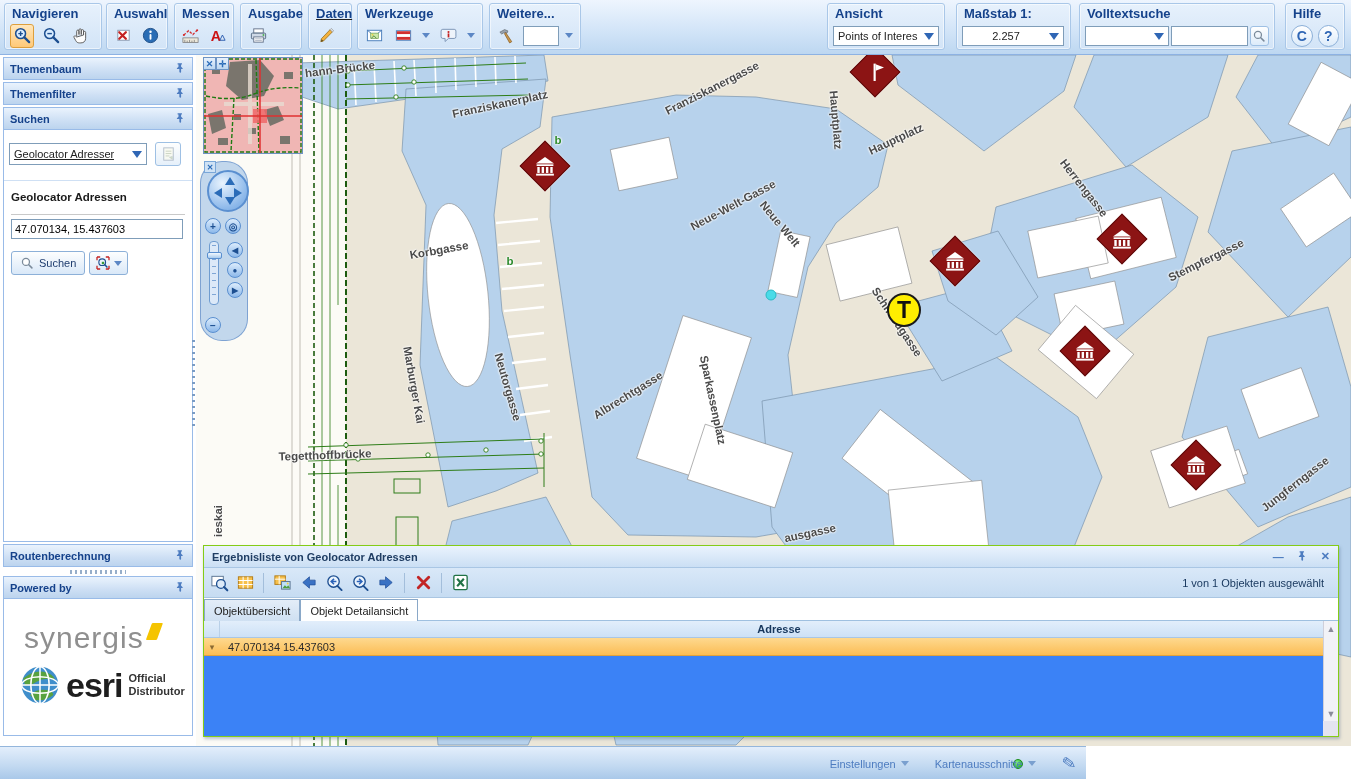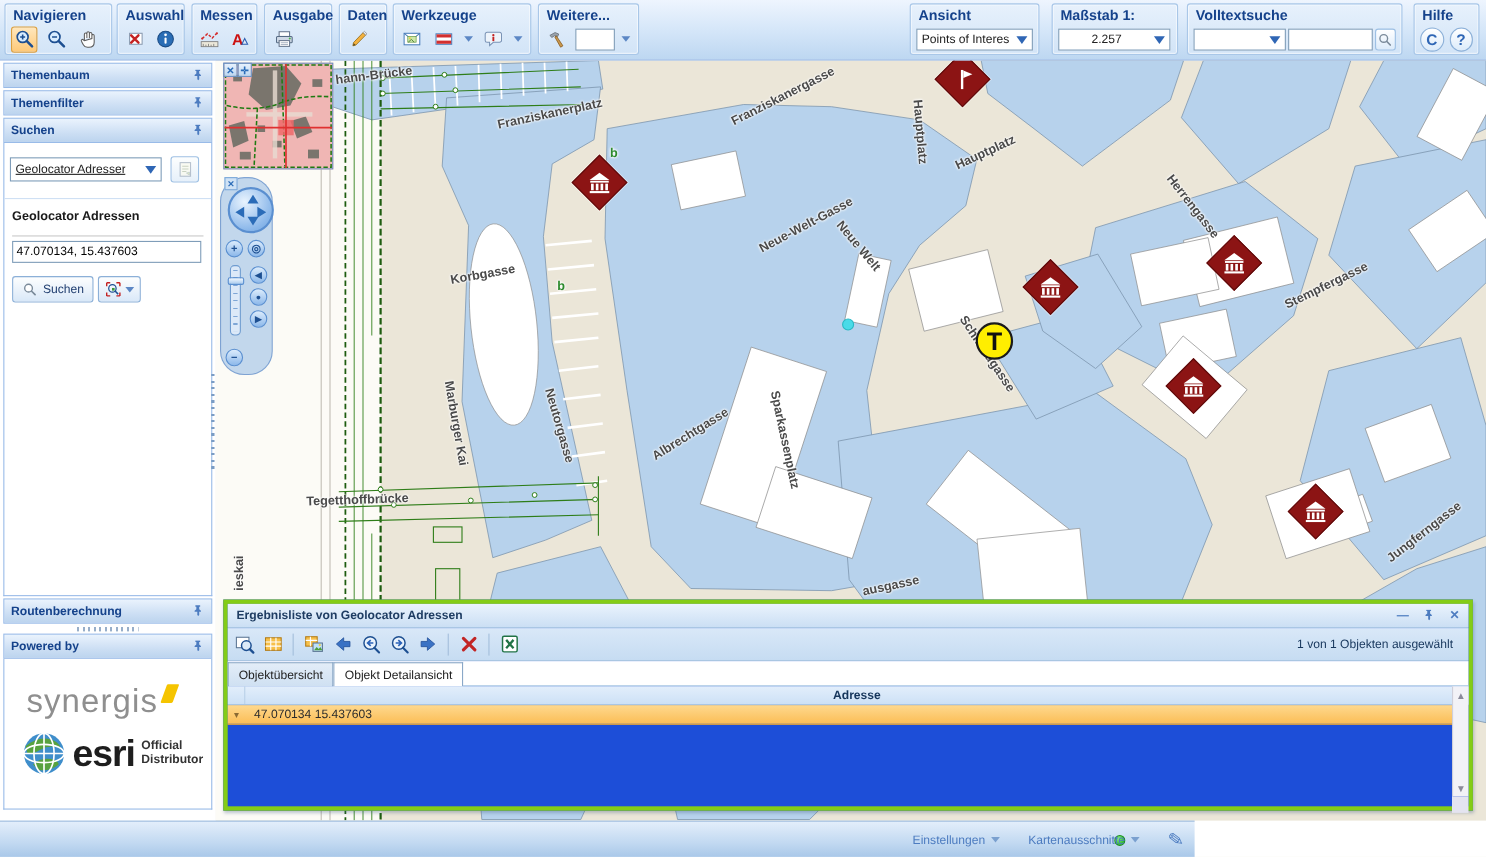--- a/index.html
+++ b/index.html
@@ -84,22 +84,22 @@
   .c-e { right:5px; top:16px; border-top:5px solid transparent; border-bottom:5px solid transparent; border-left:8px solid #2b6cb8; }
   .nw-round { position:absolute; width:16px; height:16px; border-radius:50%; background:linear-gradient(#dcecfc,#8cb8ea);
     border:1px solid #5a8fd0; color:#1d4f91; font-size:10px; font-weight:bold; display:flex; align-items:center; justify-content:center; }
   #nw-slider { position:absolute; left:8px; top:79px; width:10px; height:64px; background:#dce9f8; border:1px solid #6f9cd0; border-radius:4px; }
   #nw-slider .ticks { position:absolute; left:2px; right:2px; top:3px; bottom:3px;
     background:repeating-linear-gradient(180deg,#7ea6d6 0 1px,transparent 1px 7px); }
   #nw-handle { position:absolute; left:-3px; top:10px; width:15px; height:7px; background:linear-gradient(#f2f8fe,#a9cbee);
     border:1px solid #5a8fd0; border-radius:2px; }
 
   
-  #results { position:absolute; left:203px; top:545px; width:1136px; height:192px; background:#1d4ed8;
-    border:4px solid #84cc16; box-shadow:1px 2px 3px rgba(60,90,130,.35); z-index:50; }
+  #results { position:absolute; left:203px; top:545px; width:1136px; height:192px; background:#3b82f6;
+    border:1px solid #84cc16; box-shadow:1px 2px 3px rgba(60,90,130,.35); z-index:50; }
   #res-title { height:22px; background:linear-gradient(#eaf3fd,#cbdff4); border-bottom:1px solid #a9c6e4;
     display:flex; align-items:center; padding:0 8px; }
   #res-title .ttl { font-weight:bold; color:#1f3d63; }
   .res-winbtns { margin-left:auto; display:flex; align-items:center; gap:13px; color:#4d7cc0; font-weight:bold; }
   #res-toolbar { height:30px; background:linear-gradient(#d9e8f8,#c6dcf2); border-bottom:1px solid #aac6e2;
     display:flex; align-items:center; padding:0 4px; gap:4px; }
   .rt-btn { width:22px; height:22px; display:flex; align-items:center; justify-content:center; border-radius:2px; }
   .rt-btn svg { width:19px; height:19px; }
   .rt-sep { width:1px; height:20px; background:#a3bedb; margin:0 3px; }
   #res-status { margin-left:auto; padding-right:10px; color:#16365c; }
@@ -207,21 +207,21 @@
             <rect x="5" y="3" width="10" height="4.5" fill="#fff" stroke="#66758c"></rect>
             <rect x="2.5" y="7.5" width="15" height="6" rx="1" fill="#cfd9e6" stroke="#566b84"></rect>
             <rect x="5" y="11.5" width="10" height="5.5" fill="#fff" stroke="#66758c"></rect>
             <path d="M6.5 13.5 h7 M6.5 15.2 h7" stroke="#9aa7b8" stroke-width=".8"></path>
             <circle cx="15.2" cy="9.5" r="1" fill="#49b04d"></circle>
           </svg>
       </div>
     </div>
   </div>
 
-  <div class="tgroup" style="left:308px;width:44px;">
+  <div class="tgroup" style="left:308px;width:44px;text-decoration:underline;">
     <div class="glabel">Daten</div>
     <div class="grow">
       <div class="tbtn">
         <svg viewBox="0 0 20 20">
             <path d="M4 16.5 L6.8 15.8 L16.2 6.2 L13.8 3.8 L4.6 13.4 Z" fill="#f4b13d" stroke="#946f1f" stroke-width=".8"></path>
             <path d="M13.8 3.8 L16.2 6.2 L17.5 5 L15 2.6 Z" fill="#e7ecf2" stroke="#8a8a8a" stroke-width=".7"></path>
             <path d="M4 16.5 l.9-2.6 1.8 1.8 Z" fill="#5b4a1e"></path>
           </svg>
       </div>
     </div>

